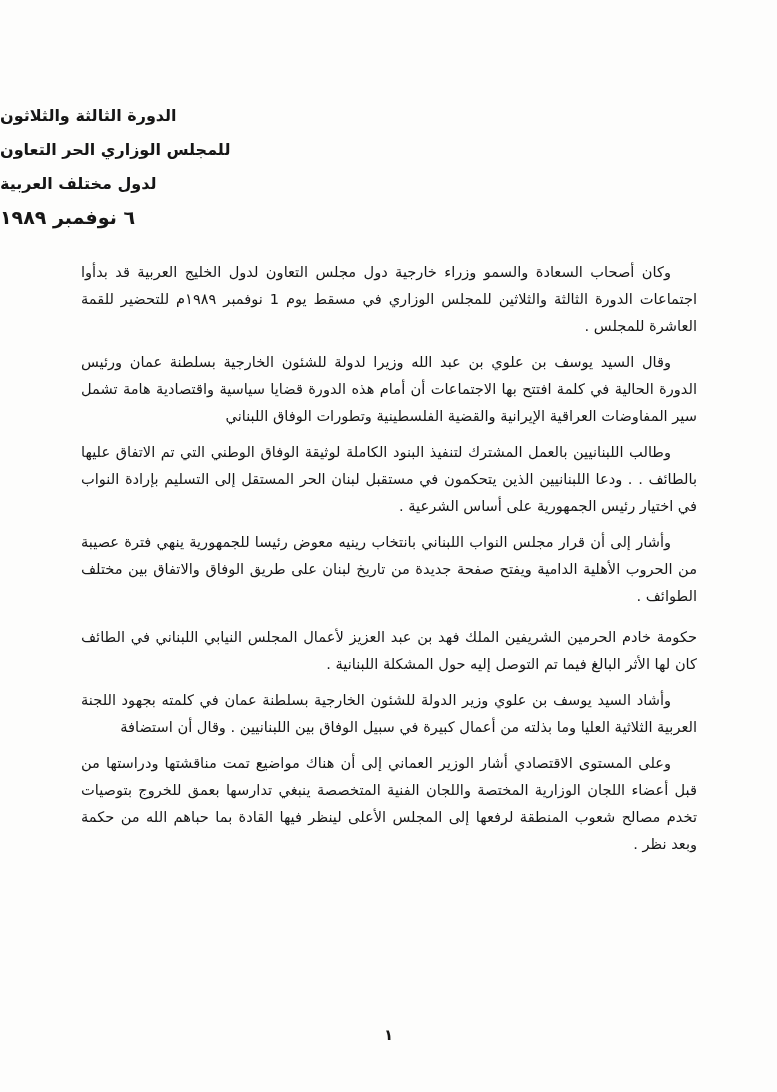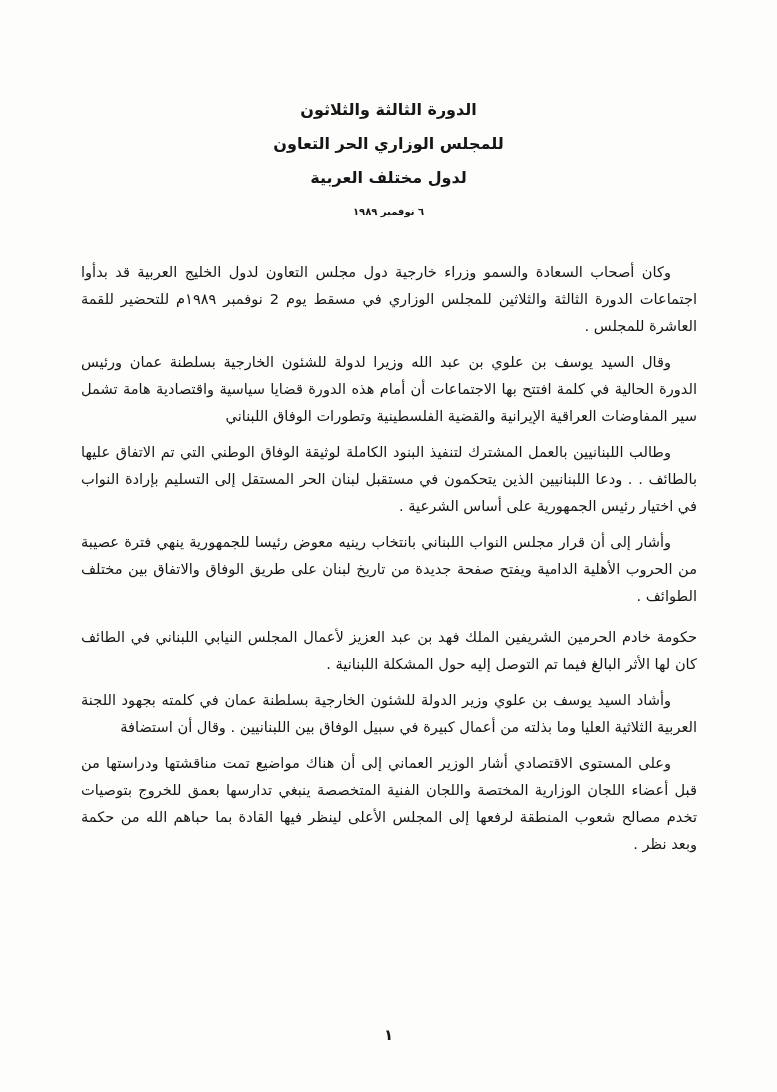--- a/index.html
+++ b/index.html
@@ -13,35 +13,35 @@
     height: 1092px;
     margin: 0 auto;
     background: #fdfdfc;
     color: #161616;
     font-family: "DejaVu Sans", sans-serif;
     overflow: hidden;
     box-shadow: 0 0 4px rgba(0,0,0,0.2);
   }
   .title-block {
     position: absolute;
-    top: 98px;
+    top: 104px;
     left: 0;
     right: 0;
-    text-align: center;
+    text-align: left;
     direction: rtl;
   }
   .title-line {
     margin: 0 0 11px 0;
     font-weight: bold;
     font-size: 16px;
     line-height: 23px;
     letter-spacing: 0.5px;
   }
   .title-date {
-    font-size: 10px;
+    font-size: 19px;
     letter-spacing: 3px;
   }
   .body-block {
     position: absolute;
     top: 258px;
     right: 80px;
     width: 616px;
     direction: rtl;
     text-align: justify;
     font-size: 14.6px;
@@ -72,21 +72,21 @@
 <div class="page">
 
   <div class="title-block">
     <p class="title-line">الدورة الثالثة والثلاثون</p>
     <p class="title-line">للمجلس الوزاري الحر التعاون</p>
     <p class="title-line">لدول مختلف العربية</p>
     <p class="title-line title-date">٦ نوفمبر ١٩٨٩</p>
   </div>
 
   <div class="body-block">
-    <p class="para">وكان أصحاب السعادة والسمو وزراء خارجية دول مجلس التعاون لدول الخليج العربية قد بدأوا اجتماعات الدورة الثالثة والثلاثين للمجلس الوزاري في مسقط يوم 2 نوفمبر ١٩٨٩م للتحضير للقمة العاشرة للمجلس .</p>
+    <p class="para">وكان أصحاب السعادة والسمو وزراء خارجية دول مجلس التعاون لدول الخليج العربية قد بدأوا اجتماعات الدورة الثالثة والثلاثين للمجلس الوزاري في مسقط يوم 1 نوفمبر ١٩٨٩م للتحضير للقمة العاشرة للمجلس .</p>
     <p class="para">وقال السيد يوسف بن علوي بن عبد الله وزيرا لدولة للشئون الخارجية بسلطنة عمان ورئيس الدورة الحالية في كلمة افتتح بها الاجتماعات أن أمام هذه الدورة قضايا سياسية واقتصادية هامة تشمل سير المفاوضات العراقية الإيرانية والقضية الفلسطينية وتطورات الوفاق اللبناني</p>
     <p class="para">وطالب اللبنانيين بالعمل المشترك لتنفيذ البنود الكاملة لوثيقة الوفاق الوطني التي تم الاتفاق عليها بالطائف . . ودعا اللبنانيين الذين يتحكمون في مستقبل لبنان الحر المستقل إلى التسليم بإرادة النواب في اختيار رئيس الجمهورية على أساس الشرعية .</p>
     <p class="para">وأشار إلى أن قرار مجلس النواب اللبناني بانتخاب رينيه معوض رئيسا للجمهورية ينهي فترة عصيبة من الحروب الأهلية الدامية ويفتح صفحة جديدة من تاريخ لبنان على طريق الوفاق والاتفاق بين مختلف الطوائف .</p>
     <p class="para no-indent">حكومة خادم الحرمين الشريفين الملك فهد بن عبد العزيز لأعمال المجلس النيابي اللبناني في الطائف كان لها الأثر البالغ فيما تم التوصل إليه حول المشكلة اللبنانية .</p>
     <p class="para">وأشاد السيد يوسف بن علوي وزير الدولة للشئون الخارجية بسلطنة عمان في كلمته بجهود اللجنة العربية الثلاثية العليا وما بذلته من أعمال كبيرة في سبيل الوفاق بين اللبنانيين . وقال أن استضافة</p>
     <p class="para">وعلى المستوى الاقتصادي أشار الوزير العماني إلى أن هناك مواضيع تمت مناقشتها ودراستها من قبل أعضاء اللجان الوزارية المختصة واللجان الفنية المتخصصة ينبغي تدارسها بعمق للخروج بتوصيات تخدم مصالح شعوب المنطقة لرفعها إلى المجلس الأعلى لينظر فيها القادة بما حباهم الله من حكمة وبعد نظر .</p>
   </div>
 
   <div class="page-number">١</div>
 

